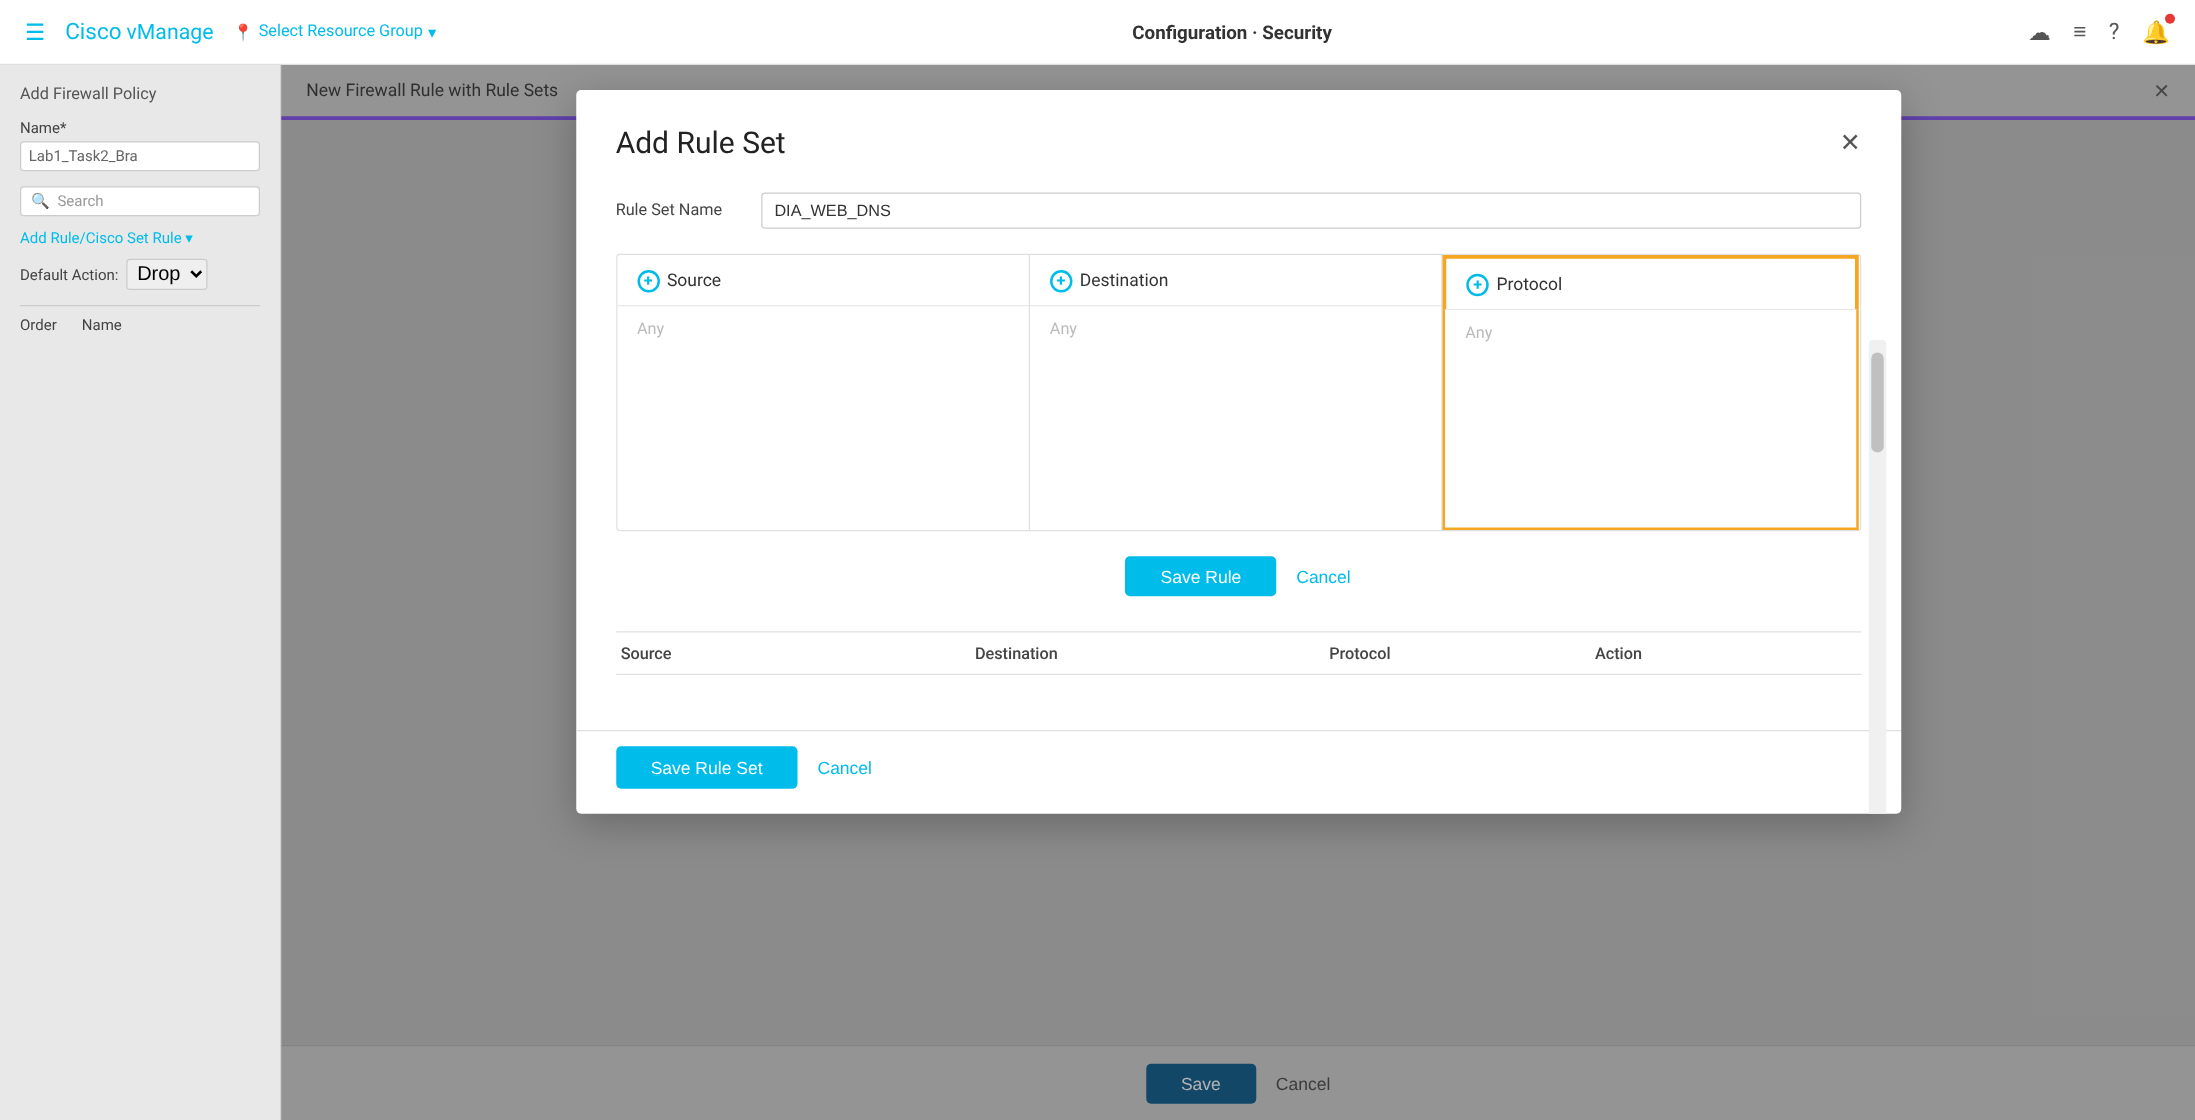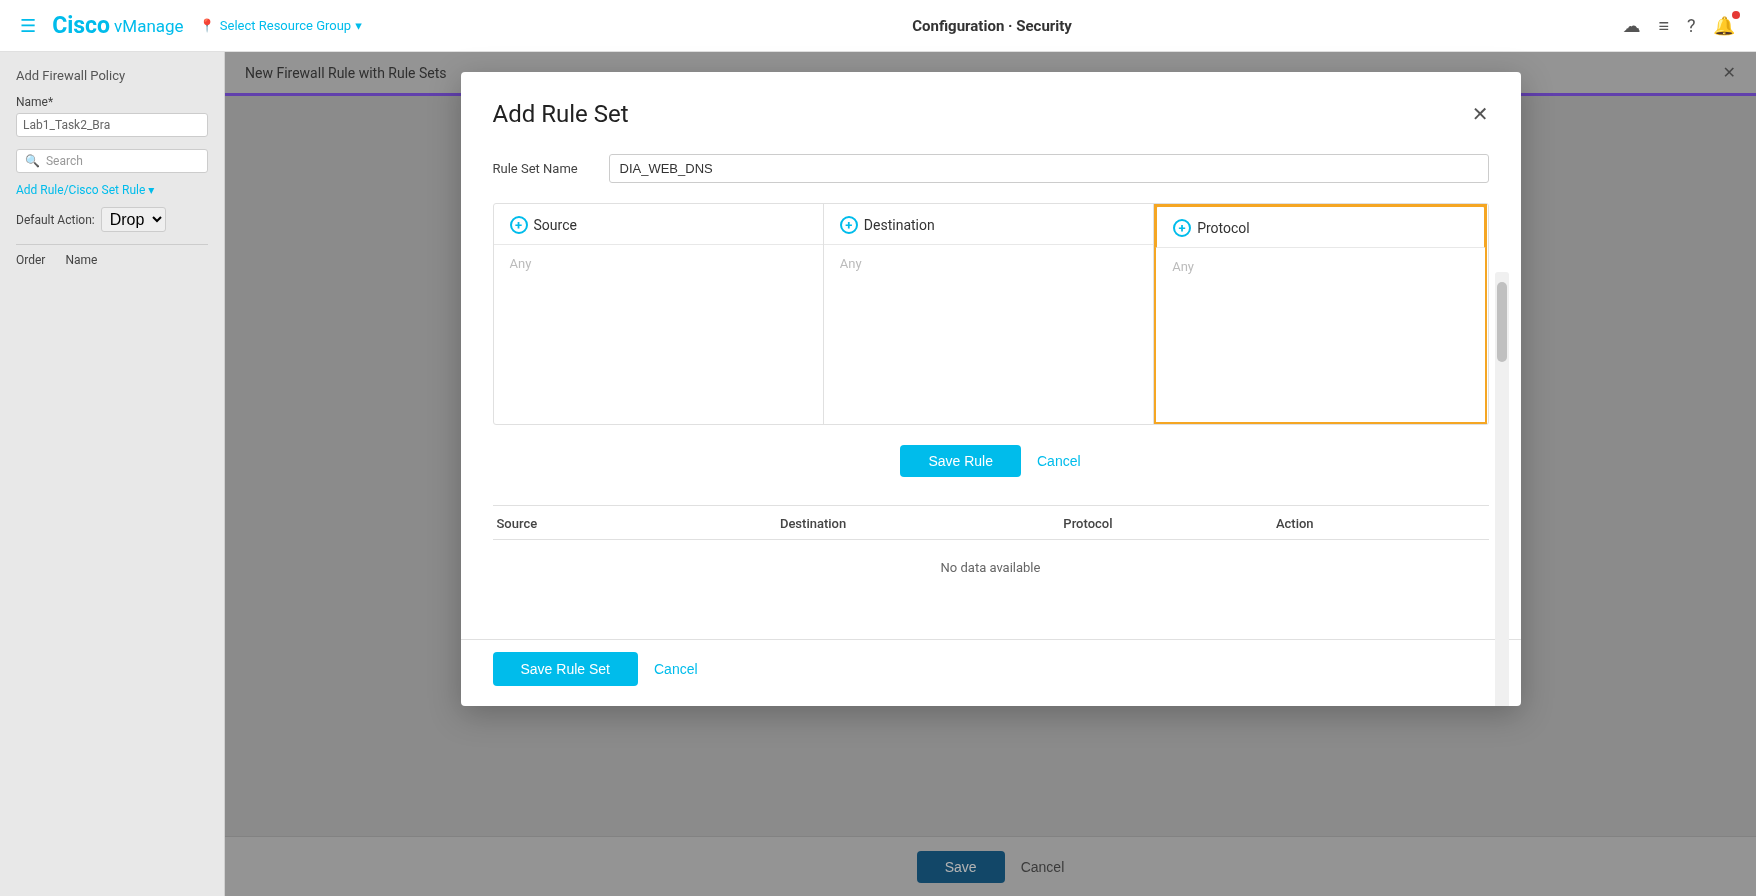--- a/index.html
+++ b/index.html
@@ -34,23 +34,23 @@
       color: #00bceb;
       font-size: 18px;
       cursor: pointer;
     }
     .brand {
       display: flex;
       align-items: center;
       gap: 4px;
     }
     .brand-cisco {
-      font-weight: 700;
-      color: #00bceb;
-      font-size: 23px;
+      font-weight: 400;
+      color: #00bceb;
+      font-size: 18px;
     }
     .brand-vmanage {
       font-weight: 400;
       color: #00bceb;
       font-size: 17px;
     }
     .resource-group {
       display: flex;
       align-items: center;
       gap: 4px;
@@ -579,21 +579,20 @@
             <button class="btn-cancel-rule">Cancel</button>
           </div>
 
           <div class="table-area">
             <div class="table-header-row">
               <span class="table-col table-col-source">Source</span>
               <span class="table-col table-col-dest">Destination</span>
               <span class="table-col table-col-proto">Protocol</span>
               <span class="table-col table-col-action">Action</span>
             </div>
-            <div class="table-no-data">No data available</div>
           </div>
         </div>
 
         <div class="modal-footer">
           <button class="btn-save-rule-set">Save Rule Set</button>
           <button class="btn-cancel-rule-set">Cancel</button>
         </div>
       </div>
     </div>
 

